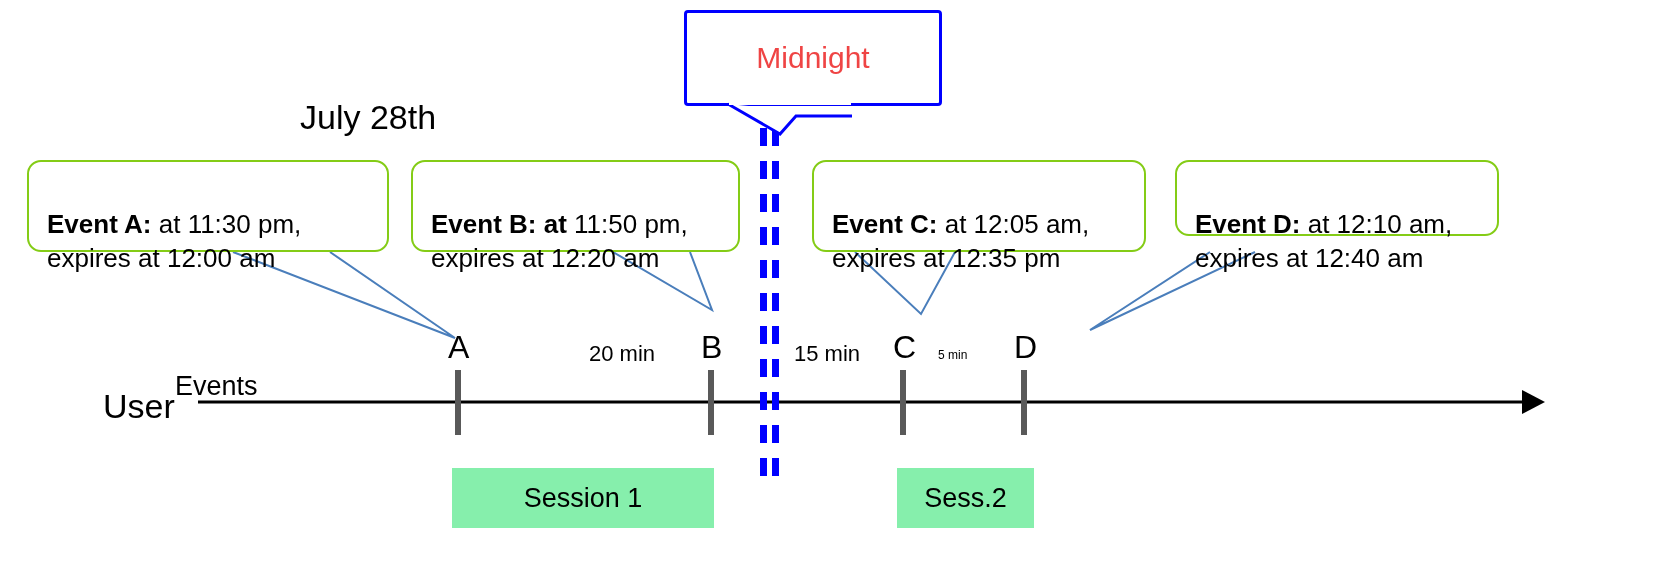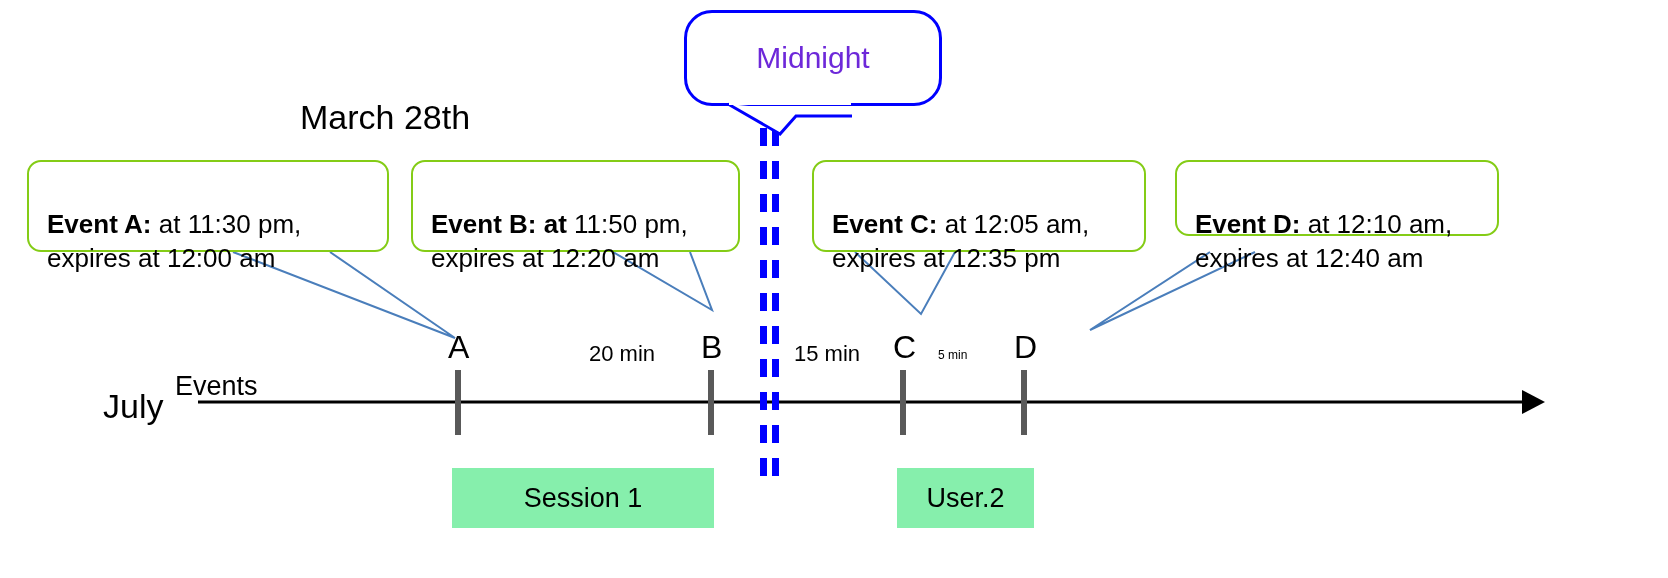--- a/index.html
+++ b/index.html
@@ -30,23 +30,23 @@
     white-space: pre-line;
     z-index: 6;
   }
   .callout b { font-weight: bold; }
 
   
   .midnight-bubble {
     position: absolute;
     box-sizing: border-box;
     border: 3px solid #0000ff;
-    border-radius: 28px;
-    background: #ffffff;
-    color: #6d28d9;
+    border-radius: 4px;
+    background: #ffffff;
+    color: #ef4444;
     font-size: 30px;
     display: flex;
     align-items: center;
     justify-content: center;
     z-index: 8;
   }
   .midnight-tail {
     position: absolute;
     z-index: 9;
     pointer-events: none;
@@ -133,21 +133,21 @@
     <span>Midnight</span>
   </div>
   <svg class="midnight-tail" style="left:684px; top:100px; width:260px; height:40px;" viewBox="0 0 260 40">
     <polyline points="44,4 96,34 112,16 168,16" fill="#ffffff" stroke="#0000ff" stroke-width="3" stroke-linejoin="miter"></polyline>
     <rect x="45" y="0" width="122" height="5" fill="#ffffff"></rect>
   </svg>
 
   <div class="midnight-line" style="left:760px; top:128px; height:350px;"></div>
   <div class="midnight-line" style="left:772px; top:128px; height:350px;"></div>
 
-  <div class="date-label" style="left:300px; top:98px;">March 28th</div>
+  <div class="date-label" style="left:300px; top:98px;">July 28th</div>
 
   <svg class="leader-svg" viewBox="0 0 1668 578">
 
     <polyline points="233,252 455,338 330,252" fill="none" stroke="#4a7ebb" stroke-width="2"></polyline>
 
     <polyline points="613,252 712,310 690,252" fill="none" stroke="#4a7ebb" stroke-width="2"></polyline>
 
     <polyline points="855,252 921,314 955,252" fill="none" stroke="#4a7ebb" stroke-width="2"></polyline>
 
     <polyline points="1210,252 1090,330 1255,252" fill="none" stroke="#4a7ebb" stroke-width="2"></polyline>
@@ -167,21 +167,21 @@
     <b>Event C:</b><b></b><span> at 12:05 am,
 expires at 12:35 pm</span>
   </div>
 
   <div class="callout" style="left:1175px; top:160px; width:324px; height:76px;">
     <b>Event D:</b><b></b><span>  at 12:10 am,
 expires at 12:40 am</span>
   </div>
 
   <div class="row-label events" style="left:175px; top:331px;margin-top:40px;">Events</div>
-  <div class="row-label user" style="left:103px; top:387px;">July</div>
+  <div class="row-label user" style="left:103px; top:387px;">User</div>
 
   <svg class="axis-svg" viewBox="0 0 1668 578">
 
     <line x1="198" y1="402" x2="1522" y2="402" stroke="#000000" stroke-width="3"></line>
 
     <polygon points="1522,390 1545,402 1522,414" fill="#000000"></polygon>
 
     <line x1="458" y1="370" x2="458" y2="435" stroke="#595959" stroke-width="6"></line>
     <line x1="711" y1="370" x2="711" y2="435" stroke="#595959" stroke-width="6"></line>
     <line x1="903" y1="370" x2="903" y2="435" stroke="#595959" stroke-width="6"></line>
@@ -194,16 +194,16 @@
   <div class="event-letter" style="left:1014px; top:329px;">D</div>
 
   <div class="interval-label" style="left:589px; top:341px;">20 min</div>
   <div class="interval-label" style="left:794px; top:341px;">15 min</div>
   <div class="interval-label" style="left:938px; top:348px; font-size:12px;">5 min</div>
 
   <div class="session" style="left:452px; top:468px; width:262px; height:60px;">
     <span>Session 1</span>
   </div>
   <div class="session" style="left:897px; top:468px; width:137px; height:60px;">
-    <span>User.2</span>
+    <span>Sess.2</span>
   </div>
 
 </div>
 
 </body></html>

